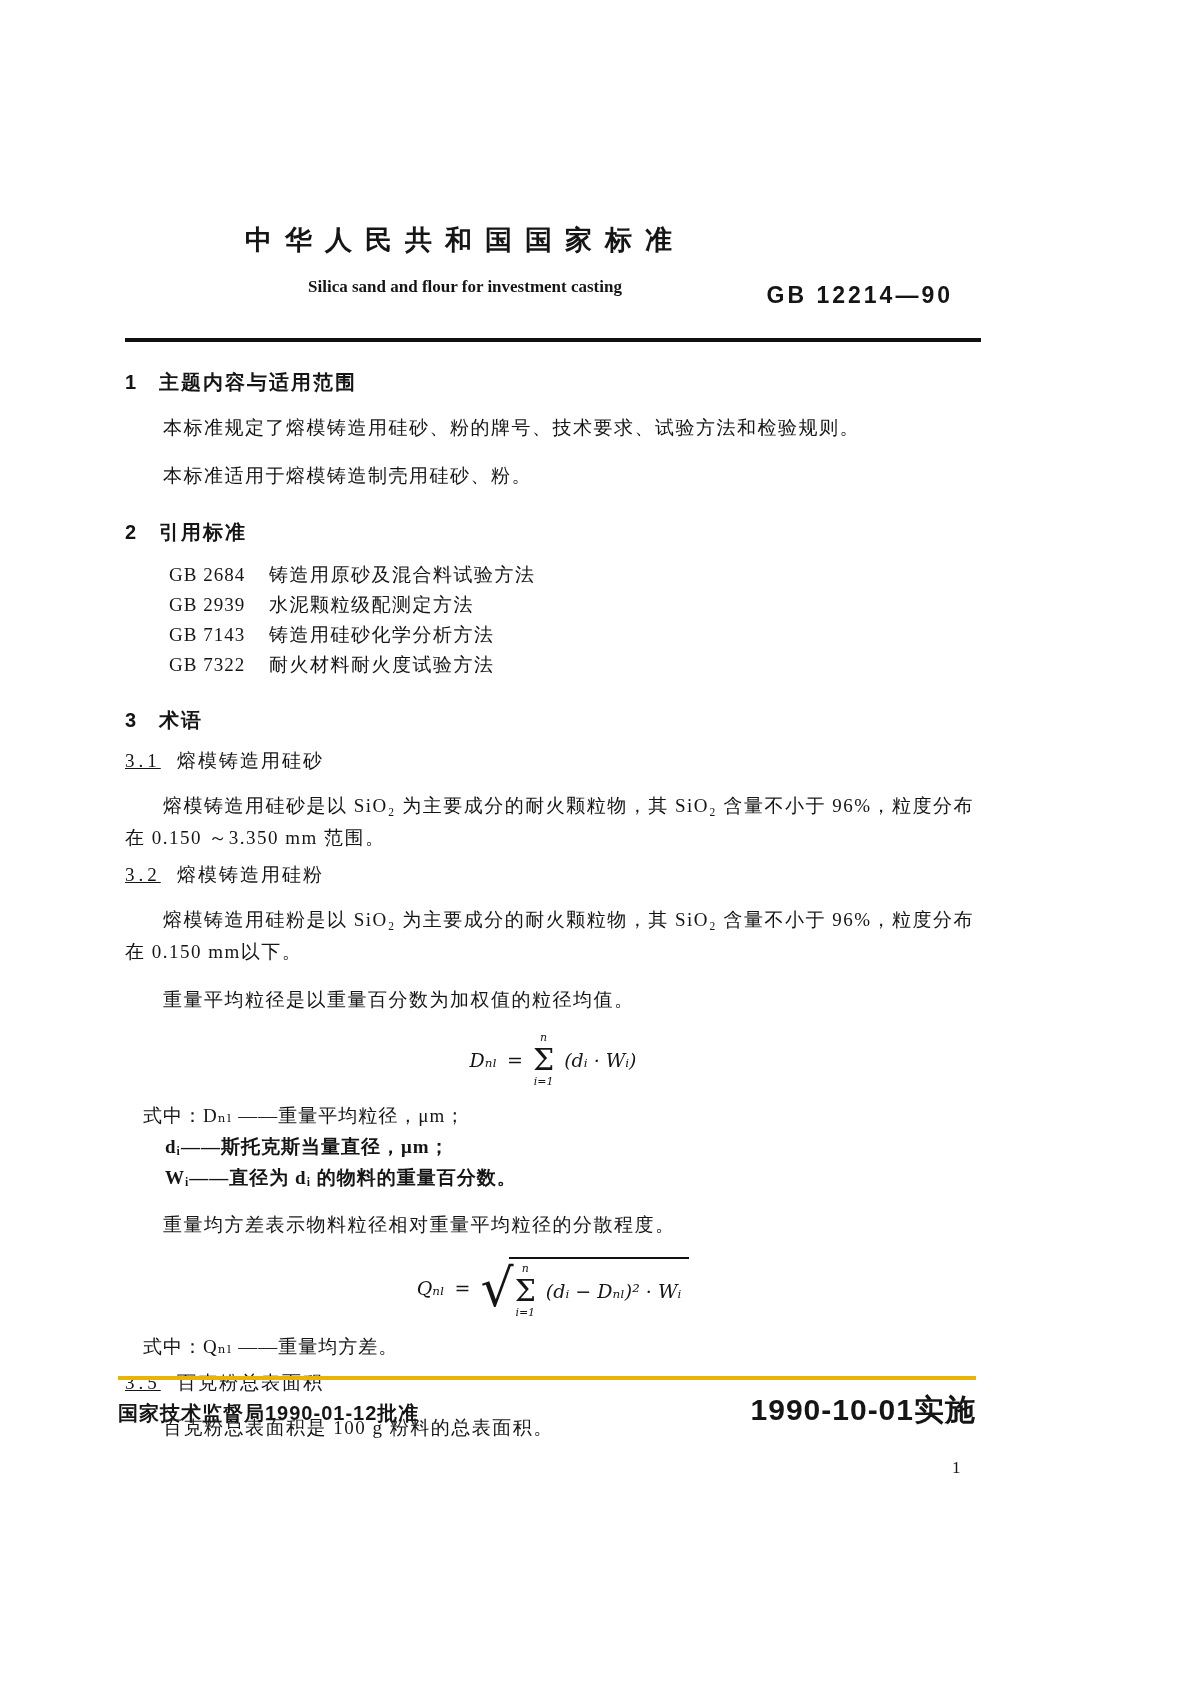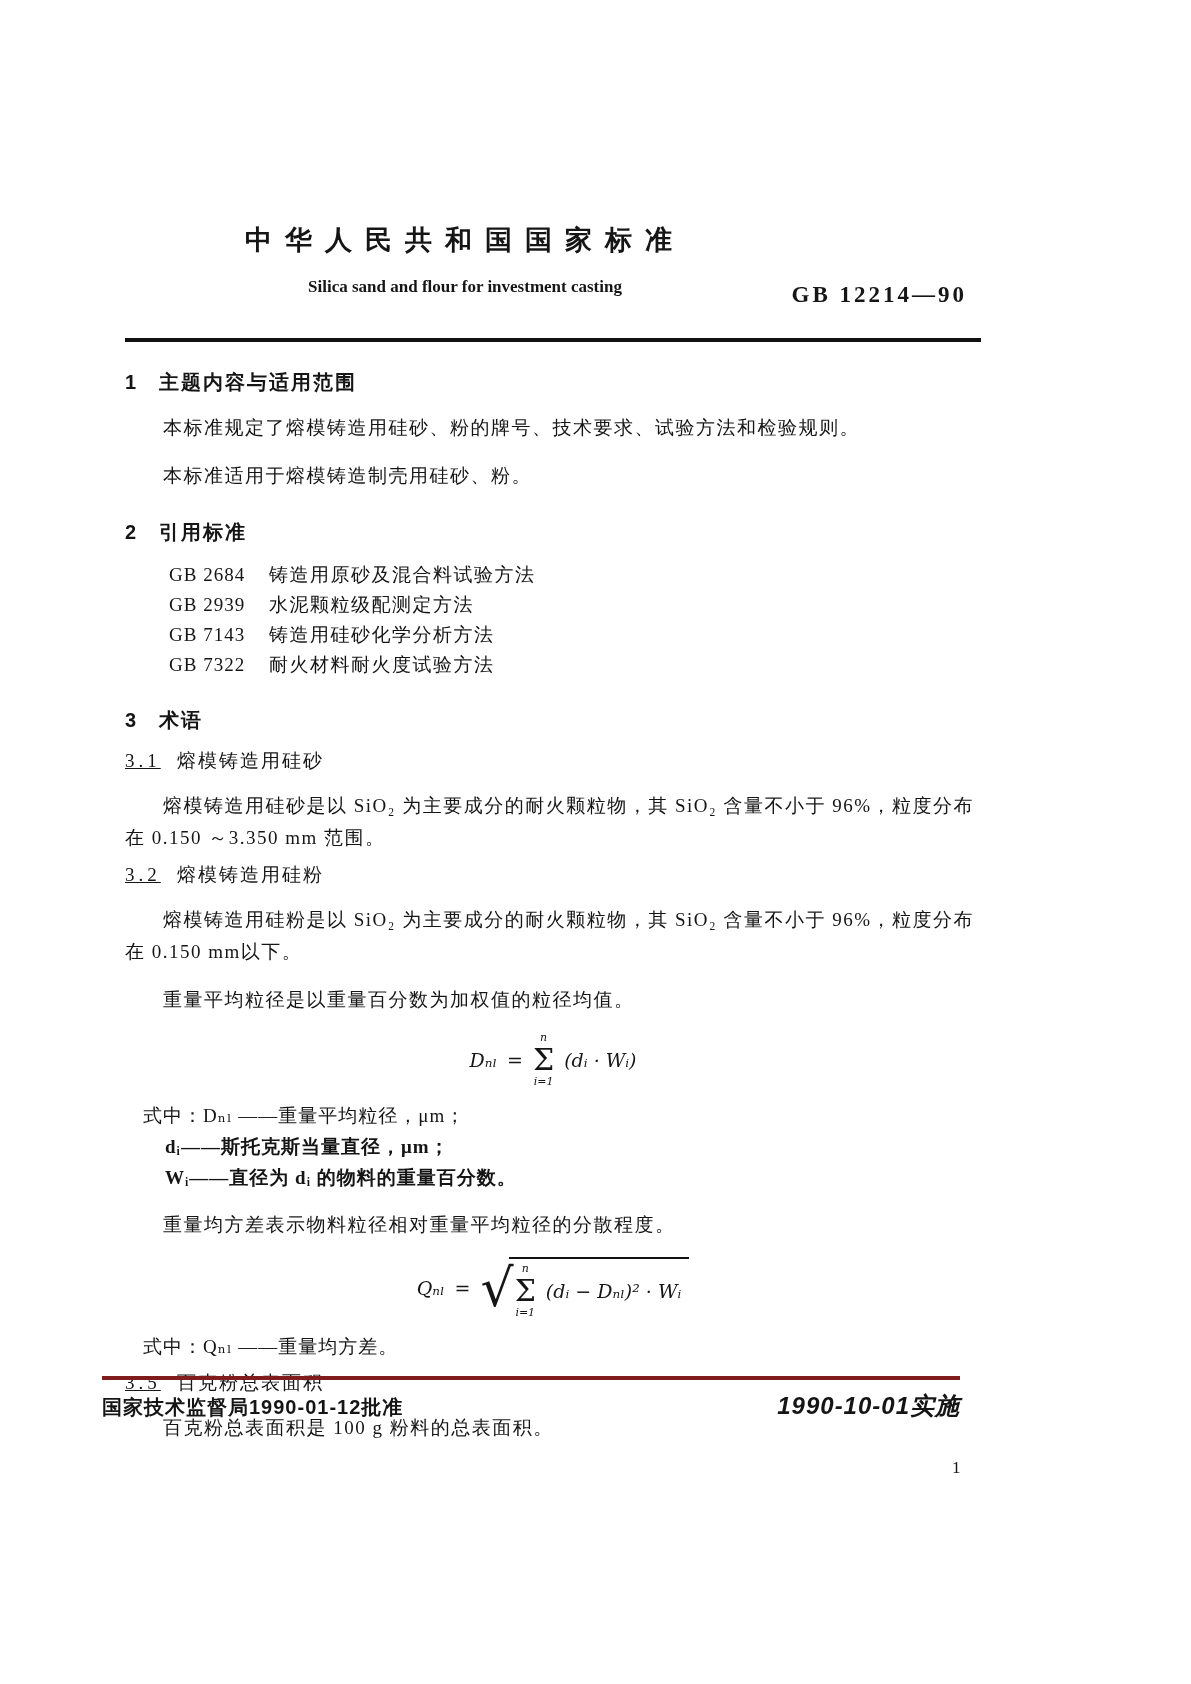--- a/index.html
+++ b/index.html
@@ -26,22 +26,22 @@
     font-family: "Liberation Sans", "DejaVu Sans", sans-serif;
     font-weight: bold;
     font-size: 27px;
     letter-spacing: 13px;
     line-height: 40px;
     white-space: nowrap;
   }
   .std-number {
     position: absolute;
     top: 62px;
-    right: 14px;
-    font-family: Liberation Serif, serif;
+    right: 28px;
+    font-family: Liberation Sans, sans-serif;
     font-weight: bold;
     font-size: 23px;
     letter-spacing: 3px;
   }
   .doc-title {
     margin: 42px 0 0 0;
     font-family: "Liberation Sans", "DejaVu Sans", sans-serif;
     font-weight: bold;
     font-size: 33px;
     letter-spacing: 10px;
@@ -140,33 +140,33 @@
   .sqrt .sqrt-content {
     border-top: 2px solid #111;
     display: inline-flex;
     align-items: center;
     gap: 10px;
     padding: 4px 8px 0 6px;
   }
   
   .page-footer {
     position: absolute;
-    left: 102px;
+    left: 118px;
     top: 1376px;
     width: 858px;
-    border-top: 4px solid #7f1d1d;
+    border-top: 4px solid #eab308;
     padding-top: 10px;
     display: flex;
     justify-content: space-between;
     align-items: baseline;
     font-family: "Liberation Sans", "DejaVu Sans", sans-serif;
     font-weight: bold;
   }
   .footer-approval { font-size: 20px; letter-spacing: 1px; }
-  .footer-implementation { font-size: 24px; letter-spacing: 1px; font-style: italic; }
+  .footer-implementation { font-size: 30px; letter-spacing: 1px; }
   .page-number {
     position: absolute;
     left: 952px;
     top: 1458px;
     font-size: 17px;
   }
 </style>
 </head>
 <body>
 

